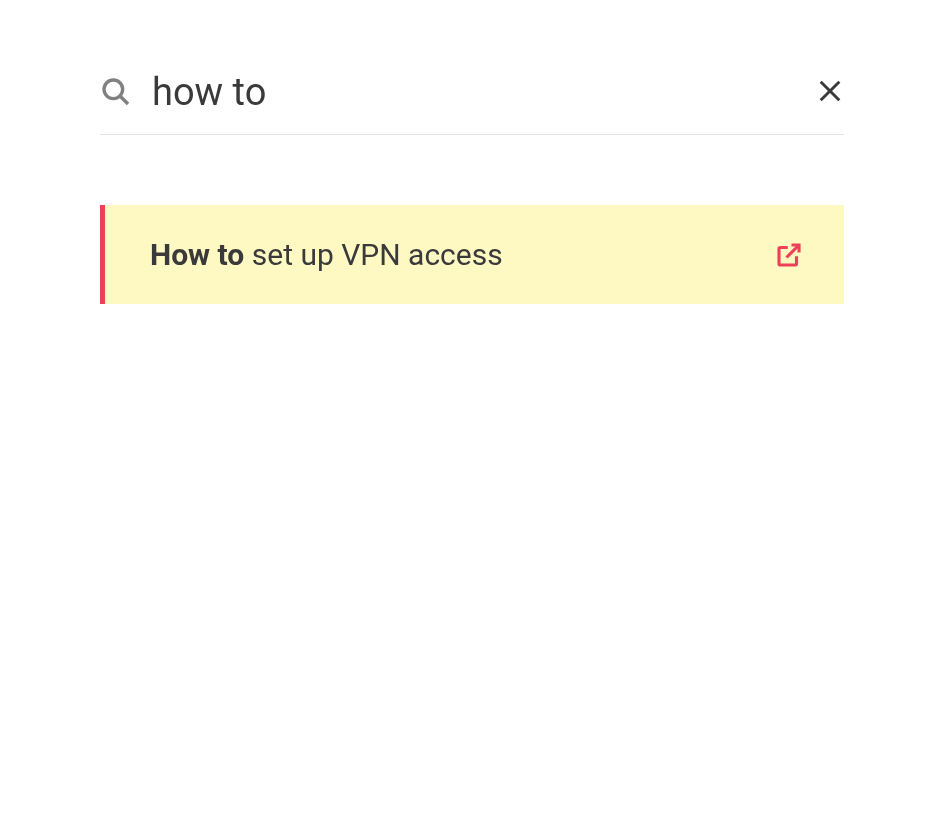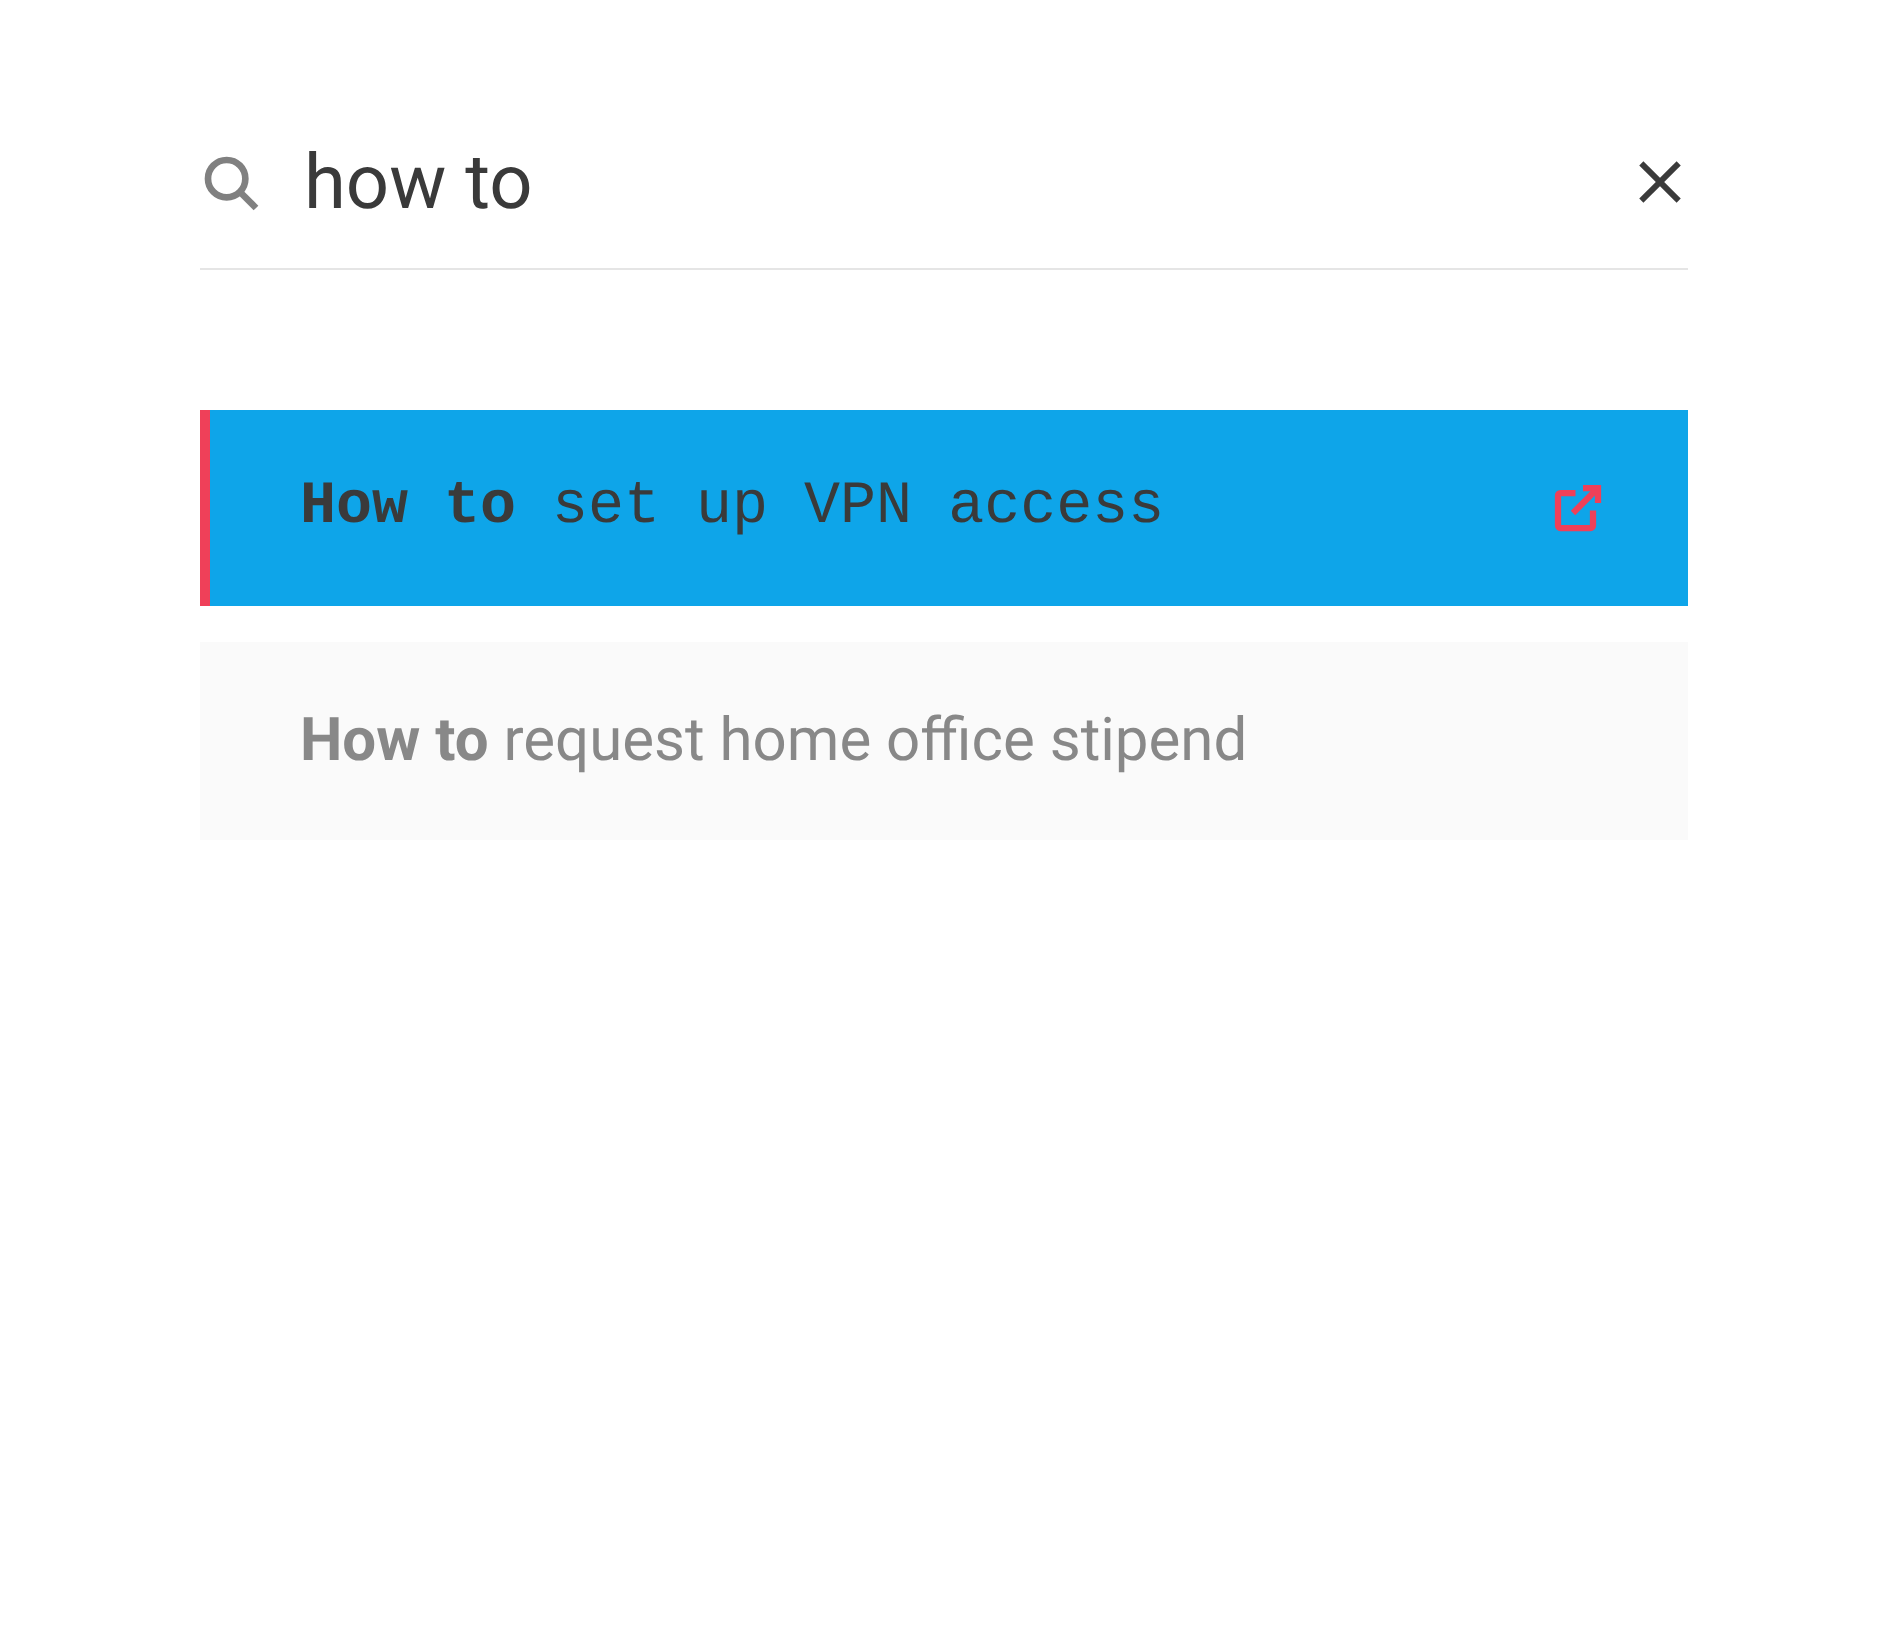--- a/index.html
+++ b/index.html
@@ -68,25 +68,24 @@
       font-size: 30px;
       color: #888888;
       cursor: pointer;
       display: flex;
       align-items: center;
       justify-content: space-between;
       position: relative;
     }
 
     .result-item.selected {
-      background: #0ea5e9;
+      background: #fef9c3;
       color: #3a3a3a;
       border-left: 5px solid #ef4059;
       padding-left: 45px;
-      font-family: Liberation Mono, monospace;
     }
 
     .result-item .match {
       font-weight: 700;
     }
 
     .result-item .rest {
       font-weight: 400;
     }
 
@@ -121,16 +120,13 @@
 <div class="results-list">
 
 <div class="result-item selected">
       <span><span class="match">How to</span><span class="rest"> set up VPN access</span></span>
       <span class="open-icon"><svg viewBox="0 0 24 24" fill="none" stroke="currentColor" stroke-width="2.5">
           <path d="M18 13v6a1 1 0 0 1-1 1H5a1 1 0 0 1-1-1V7a1 1 0 0 1 1-1h6"></path>
           <polyline points="14 4 20 4 20 10"></polyline>
           <line x1="10" y1="14" x2="20" y2="4"></line>
         </svg></span>
     </div>
-    <div class="result-item">
-      <span><span class="match">How to</span><span class="rest"> request home office stipend</span></span>
-    </div>
   </div>
 
 </body></html>

